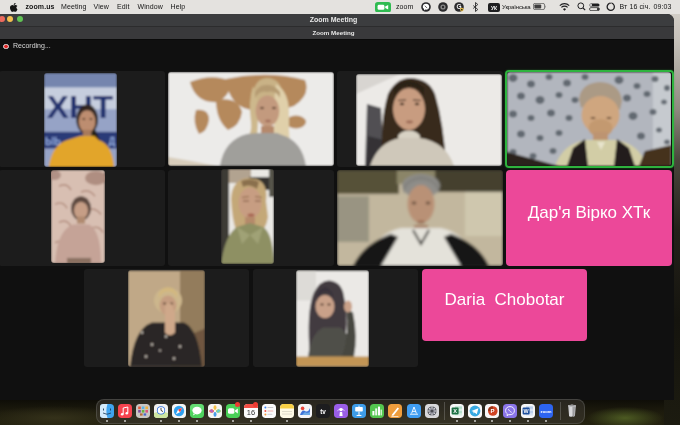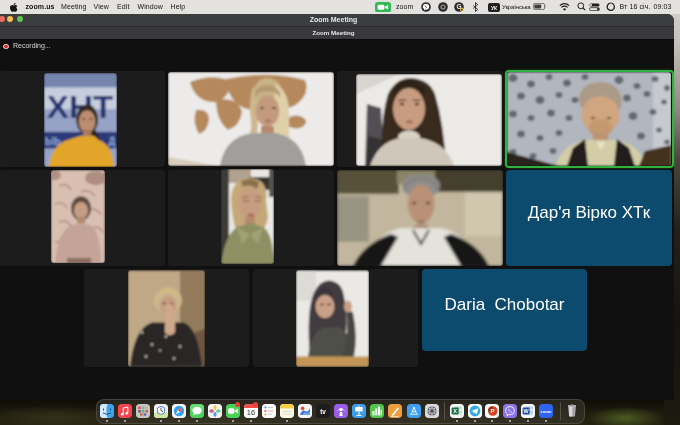--- a/index.html
+++ b/index.html
@@ -28,21 +28,21 @@
   #titlebar { left:0; top:0; width:681px; height:12px; background:#3c3d3f;
     border-radius:7px 7px 0 0; }
   #tabbar { left:0; top:12px; width:681px; height:12.5px; background:#39393b;
     border-top:0.5px solid #2c2c2d; box-shadow:0 1px 0 #0a0a0a; }
   .wtitle { width:100%; text-align:center; color:#e8e8e8; font-weight:bold; }
   .tl { position:absolute; top:1.8px; width:6px; height:6px; border-radius:50%; }
 
   
   .tile { position:absolute; background:#1c1c1c; border-radius:3px; }
   .vid  { position:absolute; border-radius:3px; overflow:hidden; }
-  .nametile { position:absolute; background:#0c4a6e; border-radius:4px;
+  .nametile { position:absolute; background:#ec4899; border-radius:4px;
     color:#fff; display:flex; align-items:center; justify-content:center;
     font-size:17px; }
 
   
   #dock { left:96px; top:399px; width:489px; height:24.5px;
     background:rgba(64,59,51,0.52); border:0.5px solid rgba(170,170,170,0.22);
     border-radius:8px; }
   .dicon { position:absolute; top:403.5px; width:14px; height:14px; border-radius:3.2px; }
   .ddot { position:absolute; top:419.5px; width:2px; height:2px; border-radius:50%;
     background:rgba(255,255,255,0.75); }
@@ -73,21 +73,21 @@
 <div class="tile" style="left:168px; top:71px; width:166px; height:96px;"></div>
 <div class="tile" style="left:337px; top:71px; width:166px; height:96px;"></div>
 
 <div class="tile" style="left:-1px; top:170px; width:166px; height:96px;"></div>
 <div class="tile" style="left:168px; top:170px; width:166px; height:96px;"></div>
 <div class="tile" style="left:337px; top:170px; width:166px; height:96px;"></div>
 <div class="nametile" style="left:506px; top:170px; width:166px; height:96px; padding-bottom:10px;">Дар'я Вірко ХТк</div>
 
 <div class="tile" style="left:84px; top:269px; width:165px; height:98px;"></div>
 <div class="tile" style="left:253px; top:269px; width:165px; height:98px;"></div>
-<div class="nametile" style="left:422px; top:269px; width:165px; height:82px; padding-bottom:10px;">Daria&nbsp;&nbsp;Chobotar</div>
+<div class="nametile" style="left:422px; top:269px; width:165px; height:72px; padding-bottom:10px;">Daria&nbsp;&nbsp;Chobotar</div>
 
 <svg class="vid abs" style="left:44px; top:73px;" width="73" height="94" viewBox="0 0 77 91" preserveAspectRatio="none">
  <defs>
       <filter id="b1" x="-15%" y="-15%" width="130%" height="130%">
         <feGaussianBlur stdDeviation="0.9"></feGaussianBlur>
       </filter>
     </defs>
  <g filter="url(#b1)">
   <rect x="0" y="0" width="77" height="91" fill="#96a3c6"></rect>
   <rect x="0" y="0" width="77" height="14" fill="#7585ae"></rect>

